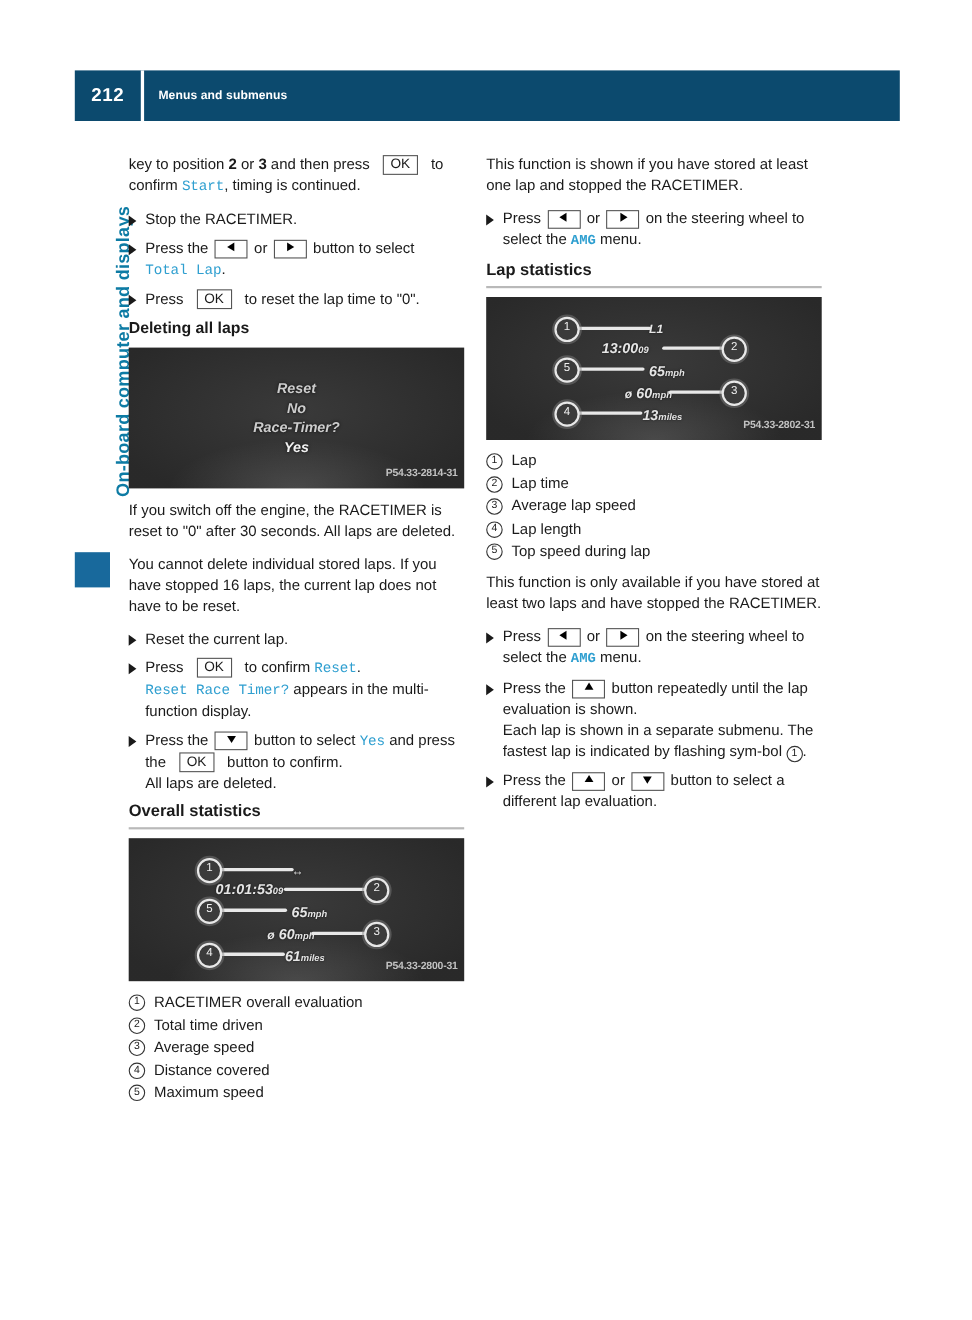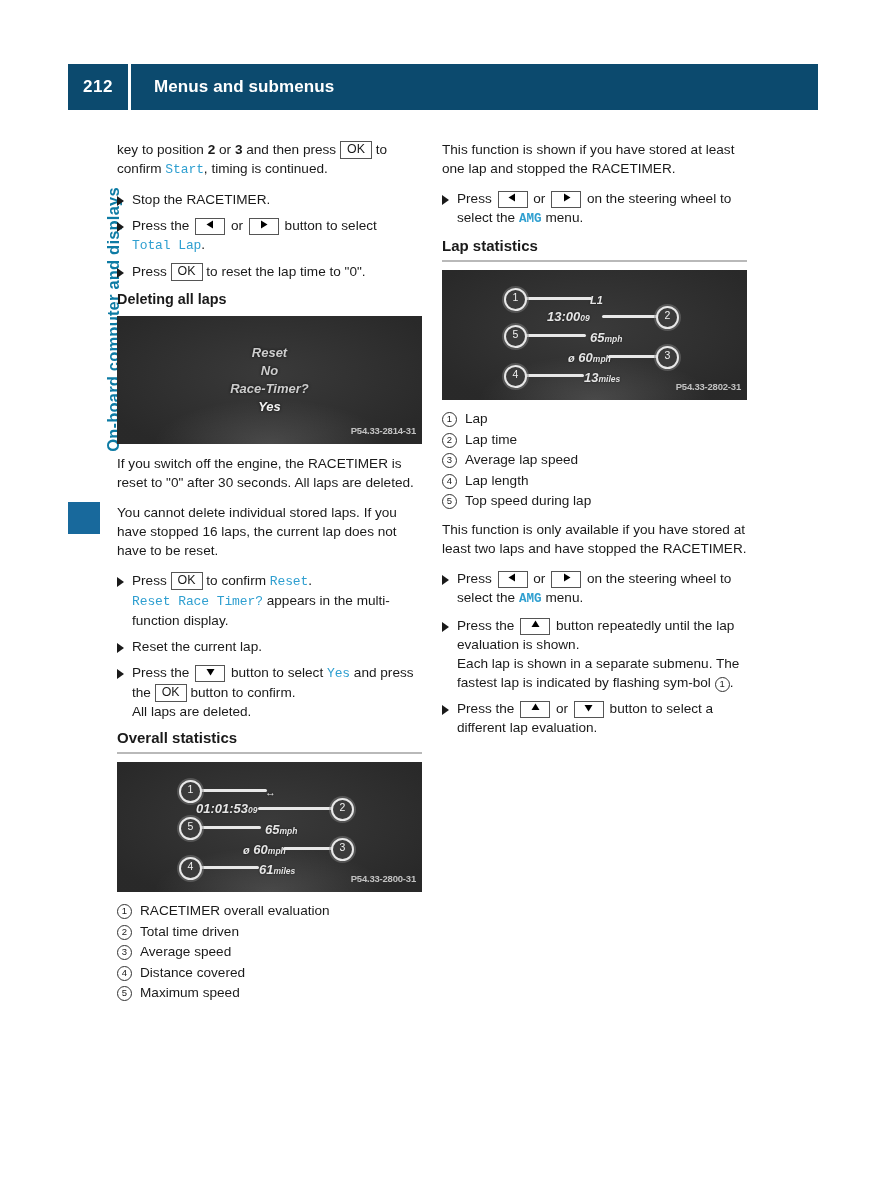--- a/index.html
+++ b/index.html
@@ -37,23 +37,23 @@
     flex: none;
   }
   .header-divider {
     width: 3px;
     align-self: stretch;
     background: #ffffff;
     flex: none;
   }
   .header-title {
     color: #ffffff;
-    font-size: 17px;
-    font-weight: bold;
-    padding-left: 23px;
+    font-size: 11px;
+    font-weight: bold;
+    padding-left: 13px;
     letter-spacing: 0.1px;
   }
 
   
   .side-tab {
     position: absolute;
     left: -52px;
     top: 310px;
     width: 330px;
     transform: rotate(-90deg);
@@ -125,21 +125,21 @@
 
   
   .key {
     display: inline-block;
     border: 1px solid #555;
     background: #fff;
     font-size: 12.4px;
     line-height: 13px;
     padding: 1px 5px 2px 5px;
     vertical-align: 1px;
-    margin: 0 0;
+    margin: 0 8px;
     font-family: "Liberation Sans", sans-serif;
     min-width: 20px;
     text-align: center;
   }
   .key-arrow {
     display: inline-block;
     border: 1px solid #555;
     background: #fff;
     width: 28px;
     height: 15px;
@@ -319,23 +319,23 @@
       <div>No</div>
       <div>Race-Timer?</div>
       <div class="sel">Yes</div>
     </div>
     <div class="code">P54.33-2814-31</div>
   </div>
 
   <p class="para">If you switch off the engine, the RACETIMER is reset to "0" after 30 seconds. All laps are deleted.</p>
   <p class="para">You cannot delete individual stored laps. If you have stopped 16 laps, the current lap does not have to be reset.</p>
 
+  <div class="step"><span>Reset the current lap.</span></div>
+
   <div class="step"><span>Press </span><span class="key">OK</span><span> to confirm </span><span class="mono">Reset</span><span>.</span><span class="cont"><span class="mono">Reset Race Timer?</span><span> appears in the multi-function display.</span></span></div>
-
-  <div class="step"><span>Reset the current lap.</span></div>
 
   <div class="step"><span>Press the </span><span class="key-arrow"><svg width="11" height="11" viewBox="0 0 11 11" aria-hidden="true">
           <polygon points="1.5,3 9.5,3 5.5,9.5" fill="#000"></polygon>
         </svg></span><span> button to select </span><span class="mono">Yes</span><span> and press the </span><span class="key">OK</span><span> button to confirm.</span><span class="cont">All laps are deleted.</span></div>
 
   <h2 class="sec">Overall statistics</h2>
 
   <div class="screen tall">
     <div class="vign"></div>
     <div class="glow"></div>

